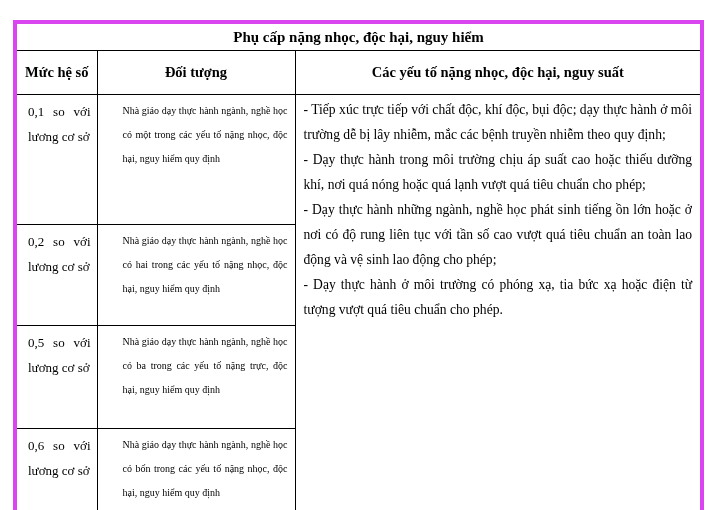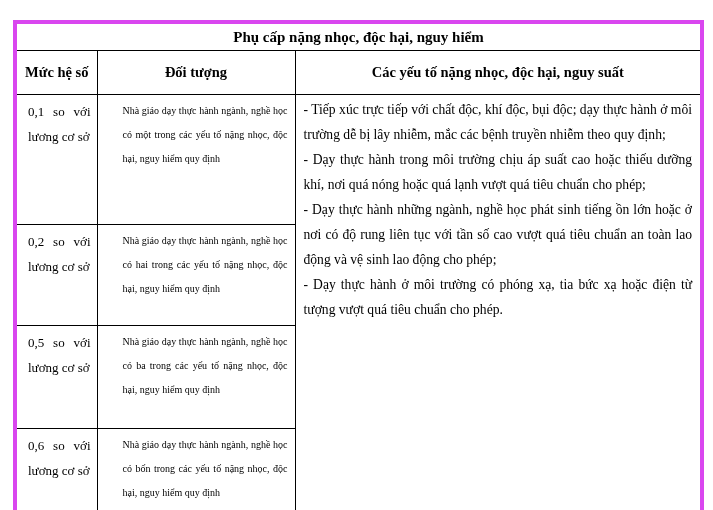--- a/index.html
+++ b/index.html
@@ -103,20 +103,20 @@
         <p>- Dạy thực hành những ngành, nghề học phát sinh tiếng ồn lớn hoặc ở nơi có độ rung liên tục với tần số cao vượt quá tiêu chuẩn an toàn lao động và vệ sinh lao động cho phép;</p>
         <p>- Dạy thực hành ở môi trường có phóng xạ, tia bức xạ hoặc điện từ tượng vượt quá tiêu chuẩn cho phép.</p>
       </td>
     </tr>
     <tr class="body-row-2">
       <td class="coef-cell">0,2 so với lương cơ sở</td>
       <td class="subject-cell">Nhà giáo dạy thực hành ngành, nghề học có hai trong các yếu tố nặng nhọc, độc hại, nguy hiểm quy định</td>
     </tr>
     <tr class="body-row-3">
       <td class="coef-cell">0,5 so với lương cơ sở</td>
-      <td class="subject-cell">Nhà giáo dạy thực hành ngành, nghề học có ba trong các yếu tố nặng nhọc, độc hại, nguy hiểm quy định</td>
+      <td class="subject-cell">Nhà giáo dạy thực hành ngành, nghề học có ba trong các yếu tố nặng trực, độc hại, nguy hiểm quy định</td>
     </tr>
     <tr class="body-row-4">
       <td class="coef-cell">0,6 so với lương cơ sở</td>
       <td class="subject-cell">Nhà giáo dạy thực hành ngành, nghề học có bốn trong các yếu tố nặng nhọc, độc hại, nguy hiểm quy định</td>
     </tr>
   </tbody>
 </table>
 
 </body></html>

